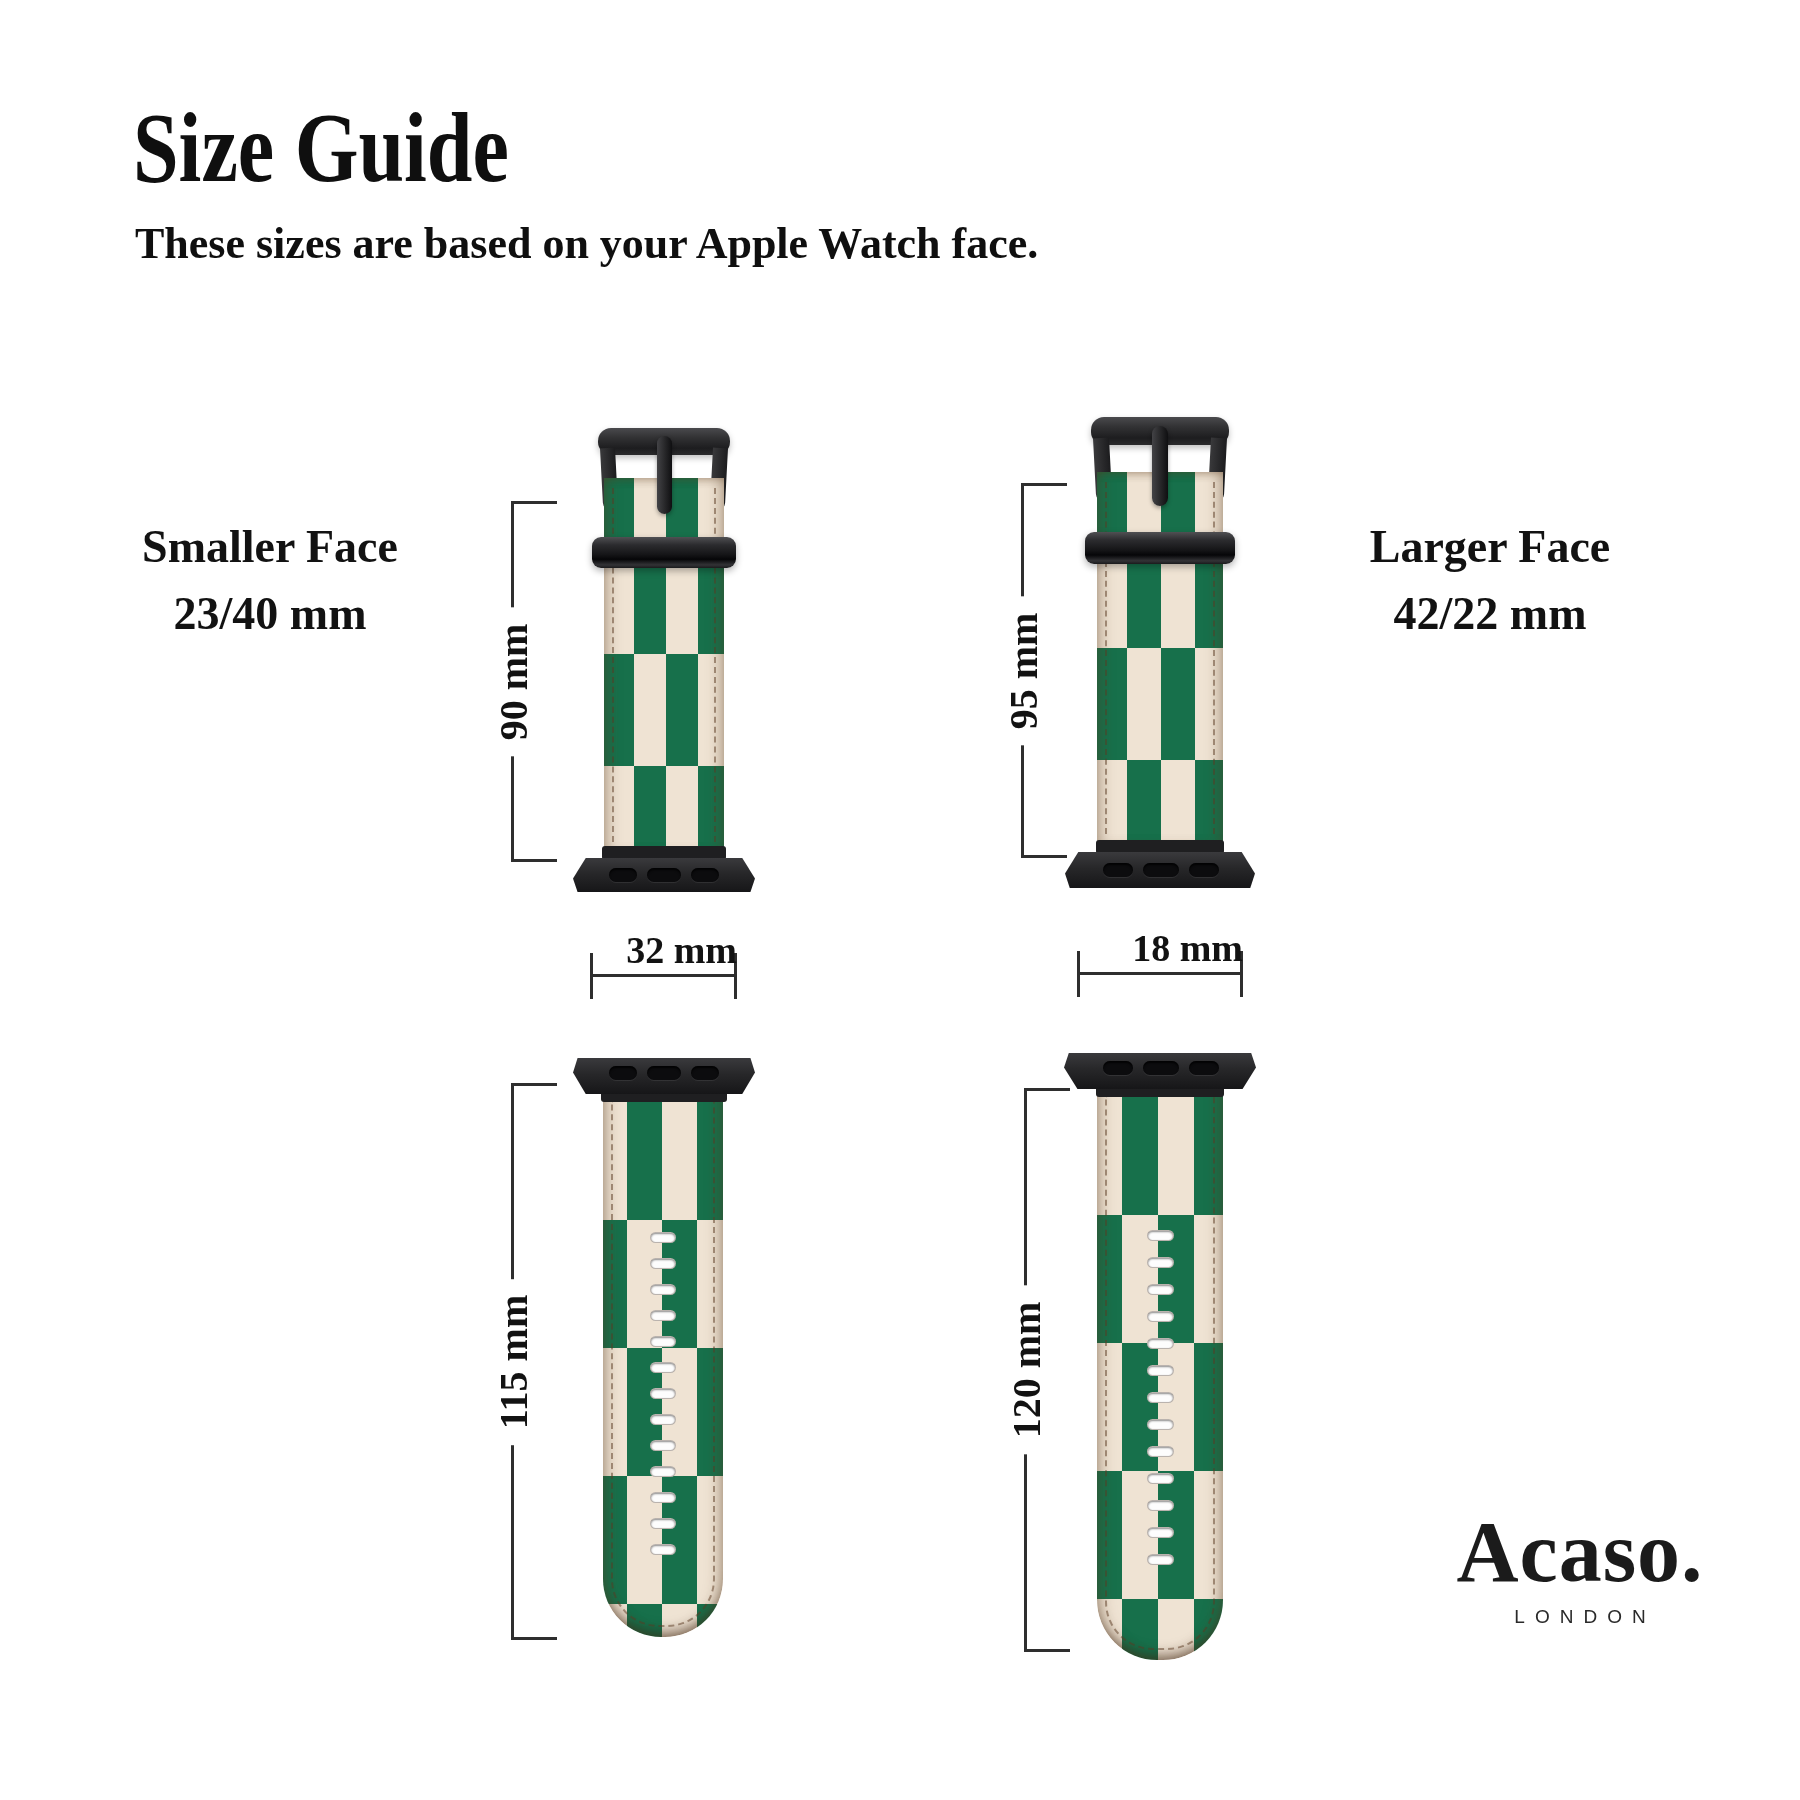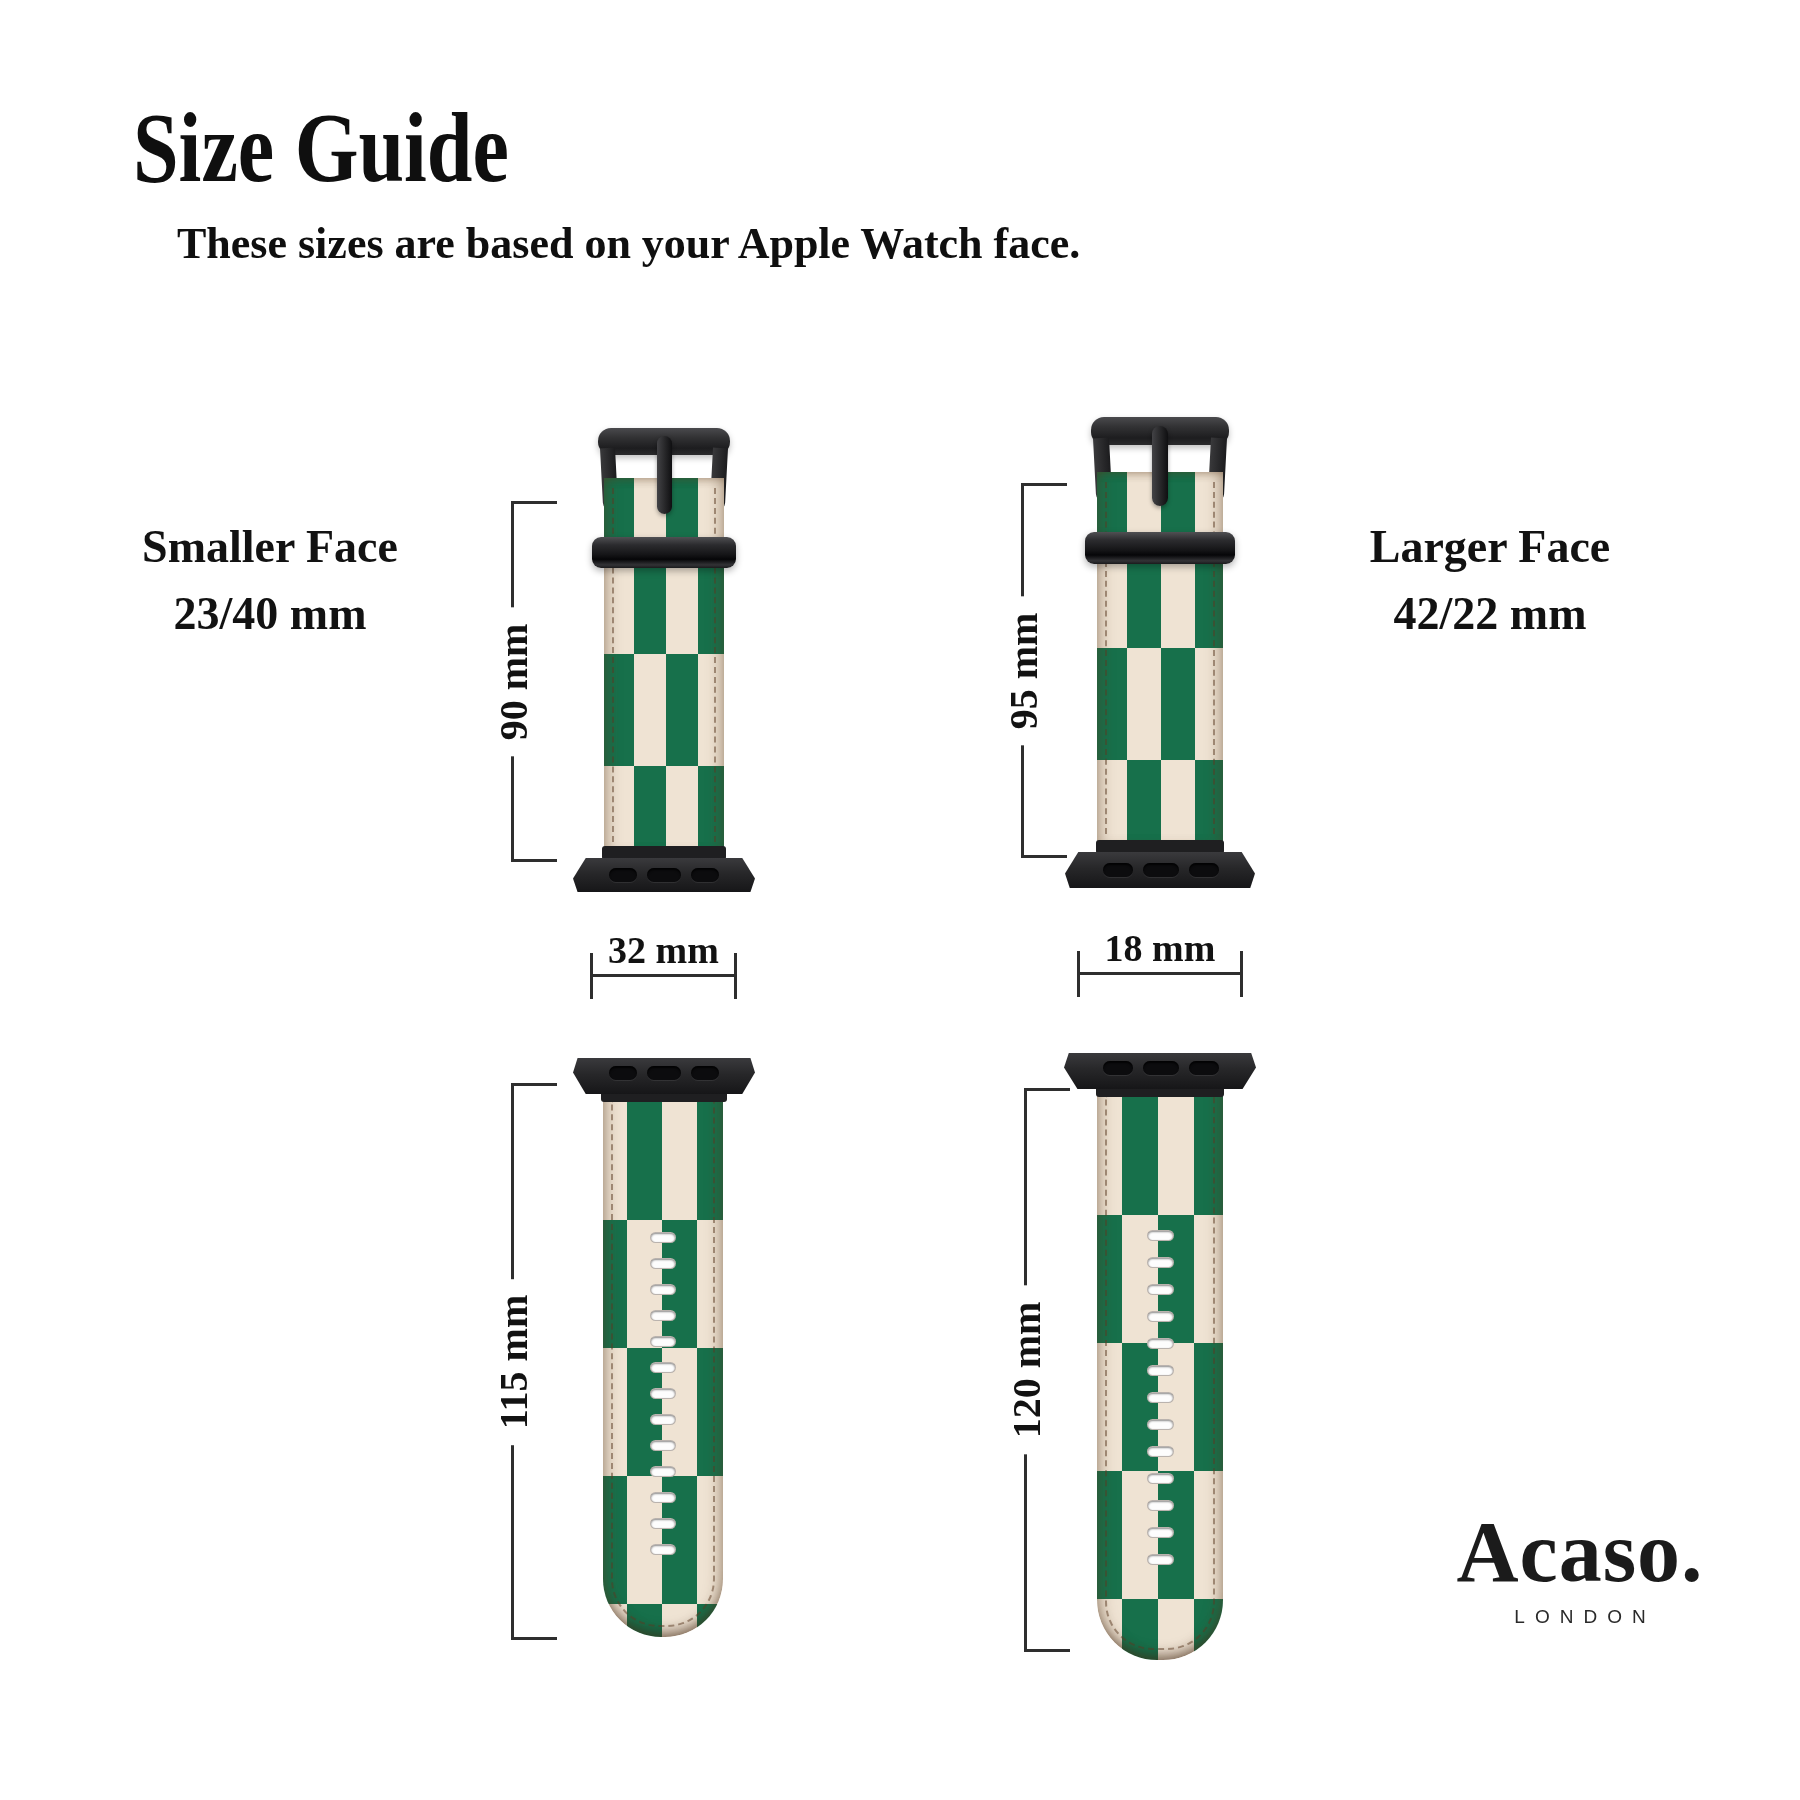--- a/index.html
+++ b/index.html
@@ -9,21 +9,21 @@
   }
 
   
   .title {
     position:absolute; left:133px; top:92px; font-size:100px; font-weight:700;
     line-height:112px; color:#0f0f0f; transform:scaleX(.82); transform-origin:left top;
     white-space:nowrap;
   }
   .subtitle {
     position:absolute; left:135px; top:218px; font-size:44px; font-weight:700;
-    color:#0f0f0f; white-space:nowrap;margin-left:42px;
+    color:#0f0f0f; white-space:nowrap;
   }
 
   
   .face-label {
     position:absolute; width:350px; text-align:center; font-weight:700;
     font-size:46px; line-height:67px; color:#121212;
   }
 
   
   .vmeasure { position:absolute; width:46px; }
@@ -33,21 +33,21 @@
   .vmeasure .vlabel {
     position:absolute; top:50%; left:2px; transform:translate(-50%,-50%) rotate(180deg);
     writing-mode:vertical-rl; background:#fff; padding:16px 3px;
     font-size:40px; font-weight:700; white-space:nowrap; color:#121212;
   }
   .hmeasure { position:absolute; height:46px; }
   .hmeasure .hline { position:absolute; left:0; right:0; top:21px; height:3px; background:var(--line,#2e2e2e); }
   .hmeasure .htick { position:absolute; top:0; bottom:0; width:3px; background:var(--line,#2e2e2e); }
   .hmeasure .htick.left { left:0; } .hmeasure .htick.right { right:0; }
   .hmeasure .hlabel {
-    position:absolute; left:0; right:0; bottom:27px; text-align:center;
+    position:absolute; left:0; right:0; bottom:27px; text-align:right;
     font-size:38px; font-weight:700; white-space:nowrap; color:#121212;
   }
 
   
   .strap {
     position:absolute; background-color:var(--cream,#efe3d3);
     box-shadow: inset 10px 0 16px -9px rgba(86,56,30,.55),
                 inset -10px 0 16px -9px rgba(86,56,30,.55),
                 inset 0 8px 10px -7px rgba(86,56,30,.35);
   }

